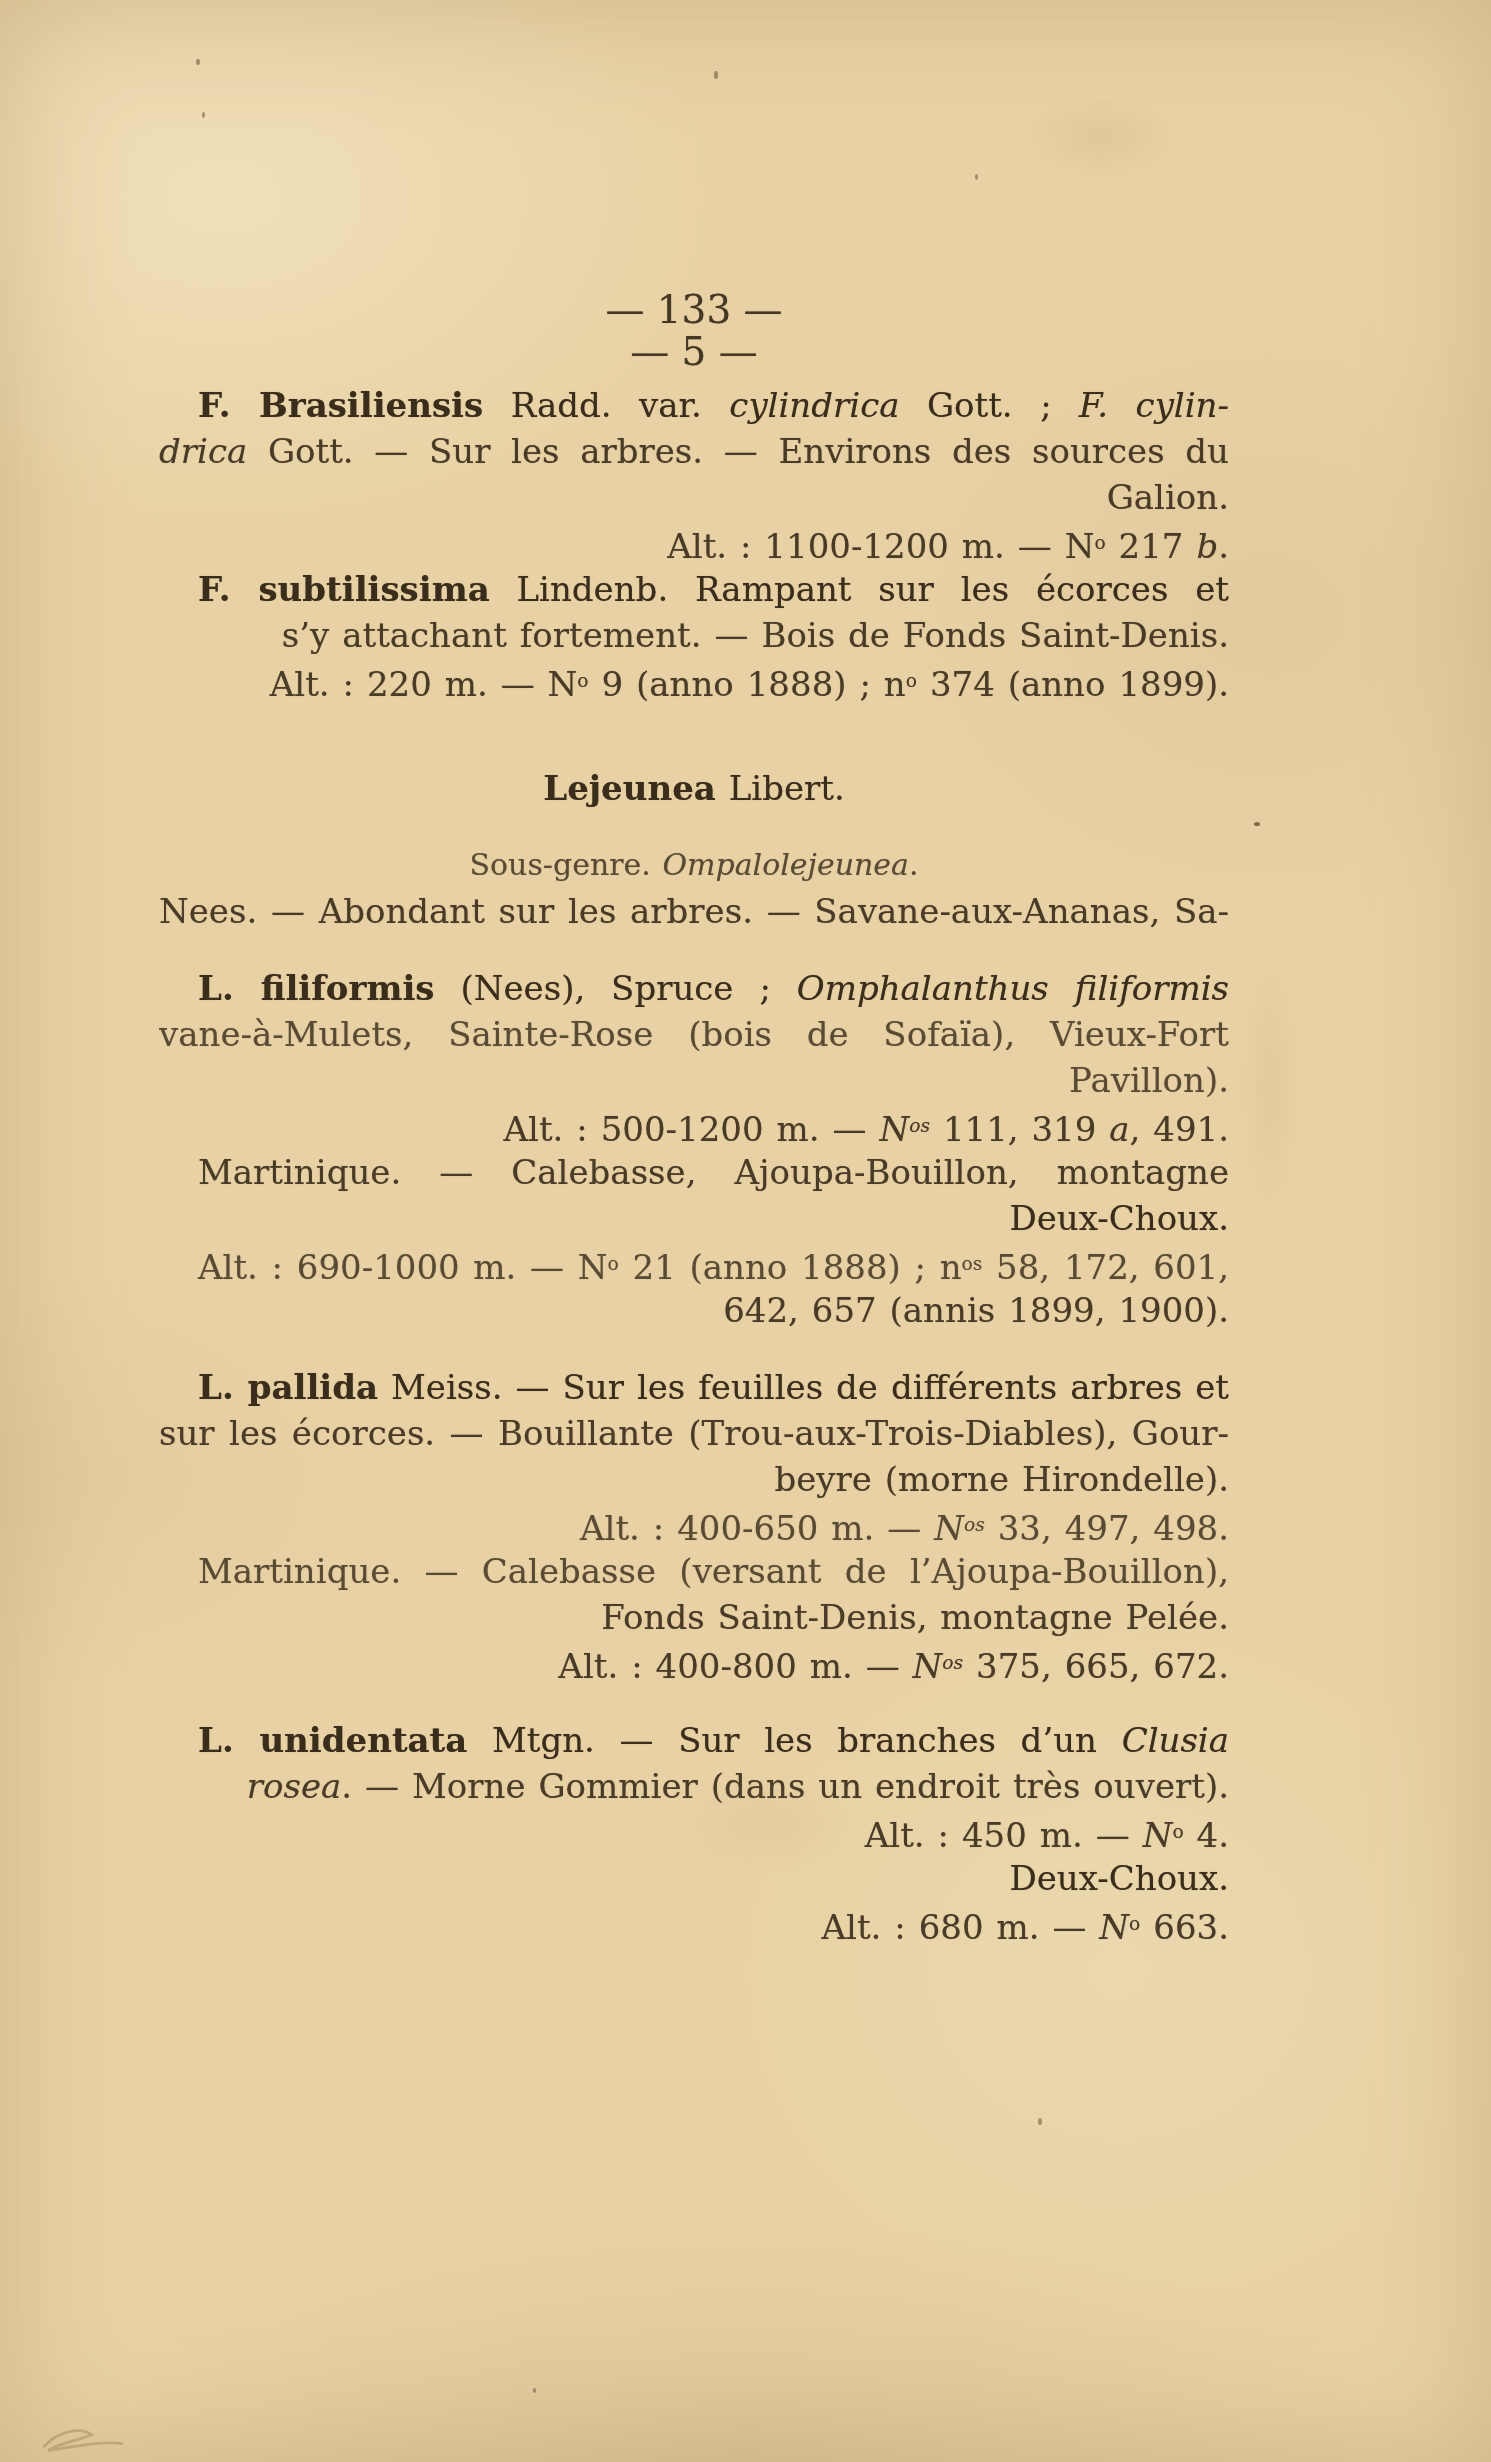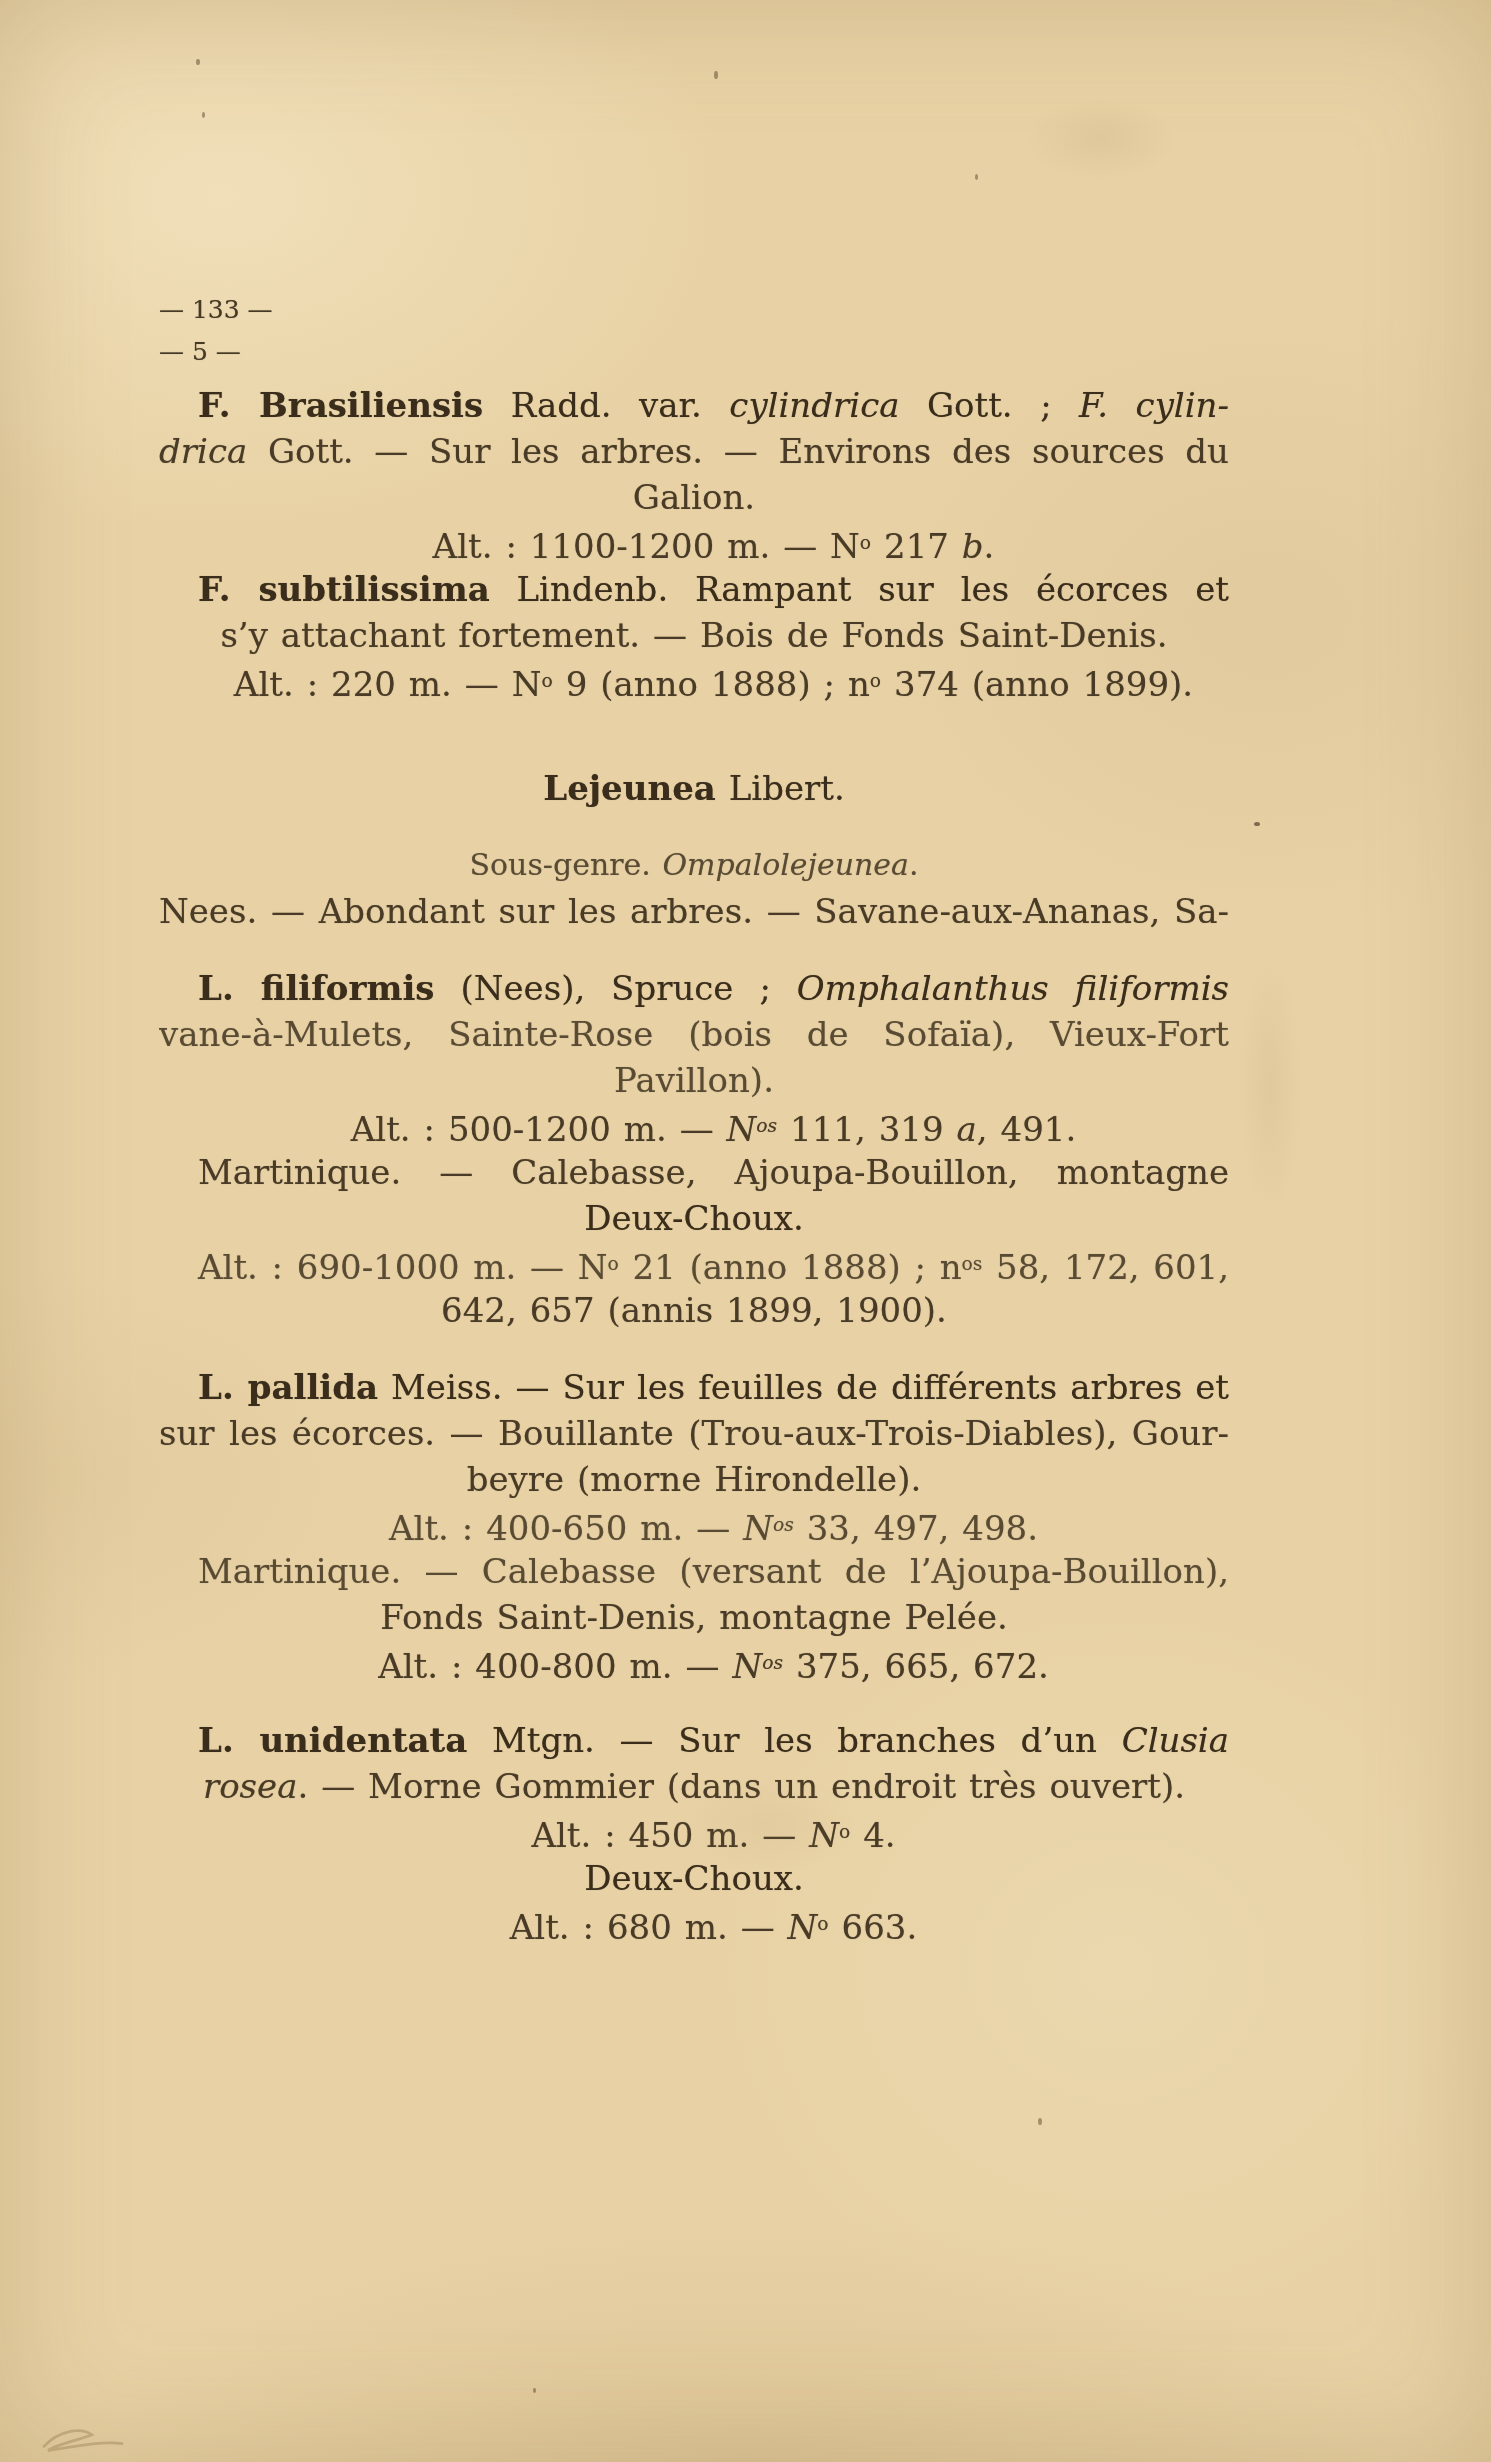--- a/index.html
+++ b/index.html
@@ -14,31 +14,31 @@
       radial-gradient(831px 554px at 15% 8%,  rgba(248,236,205,.50), rgba(248,236,205,0) 60%),
       radial-gradient(623px  485px at 85% 25%, rgba(205,180,135,.25), rgba(205,180,135,0) 65%),
       radial-gradient(692px 623px at 75% 80%, rgba(240,226,190,.35), rgba(240,226,190,0) 60%),
       radial-gradient(969px 346px at 50% 100%,rgba(180,150,100,.22), rgba(180,150,100,0) 70%),
       radial-gradient(485px  346px at 5% 60%,  rgba(210,185,140,.25), rgba(210,185,140,0) 60%);
     box-shadow: inset 0 0 125px rgba(140,110,65,.28);
     overflow:hidden;
   }
   .page-header{
     position:absolute;top:289px;left:159px;width:1070px;
-    font-size:25px;line-height:42px;
+    text-align:center;font-size:39px;line-height:42px;
     text-shadow:0 0 0.8px rgba(62,47,28,.5);
     color:rgba(58,45,27,.88);
   }
   .text-block{
     position:absolute;top:382px;left:159px;width:1070px;
     font-size:34px;
     text-shadow:0 0 0.8px rgba(62,47,28,.5);
     word-spacing:2.1px;
   }
-  .line{height:46px;line-height:46px;overflow:hidden;text-align:center;}
+  .line{height:46px;line-height:46px;overflow:hidden;text-align:right;}
   .indent{padding-left:39px;}
   .justify{text-align:justify;}
   .justify::after{content:"";display:inline-block;width:100%;height:0;}
   .genus-heading,.subgenus-heading{text-align:center;padding-left:0;}
   .subgenus-heading{font-size:30px;}
   .gap-lg{margin-top:61px;}
   .gap-md{margin-top:31px;}
   .tone-dark{color:#3a2d1b;}
   .tone-mid{color:rgba(58,45,27,.84);}
   .tone-light{color:rgba(58,45,27,.66);}

